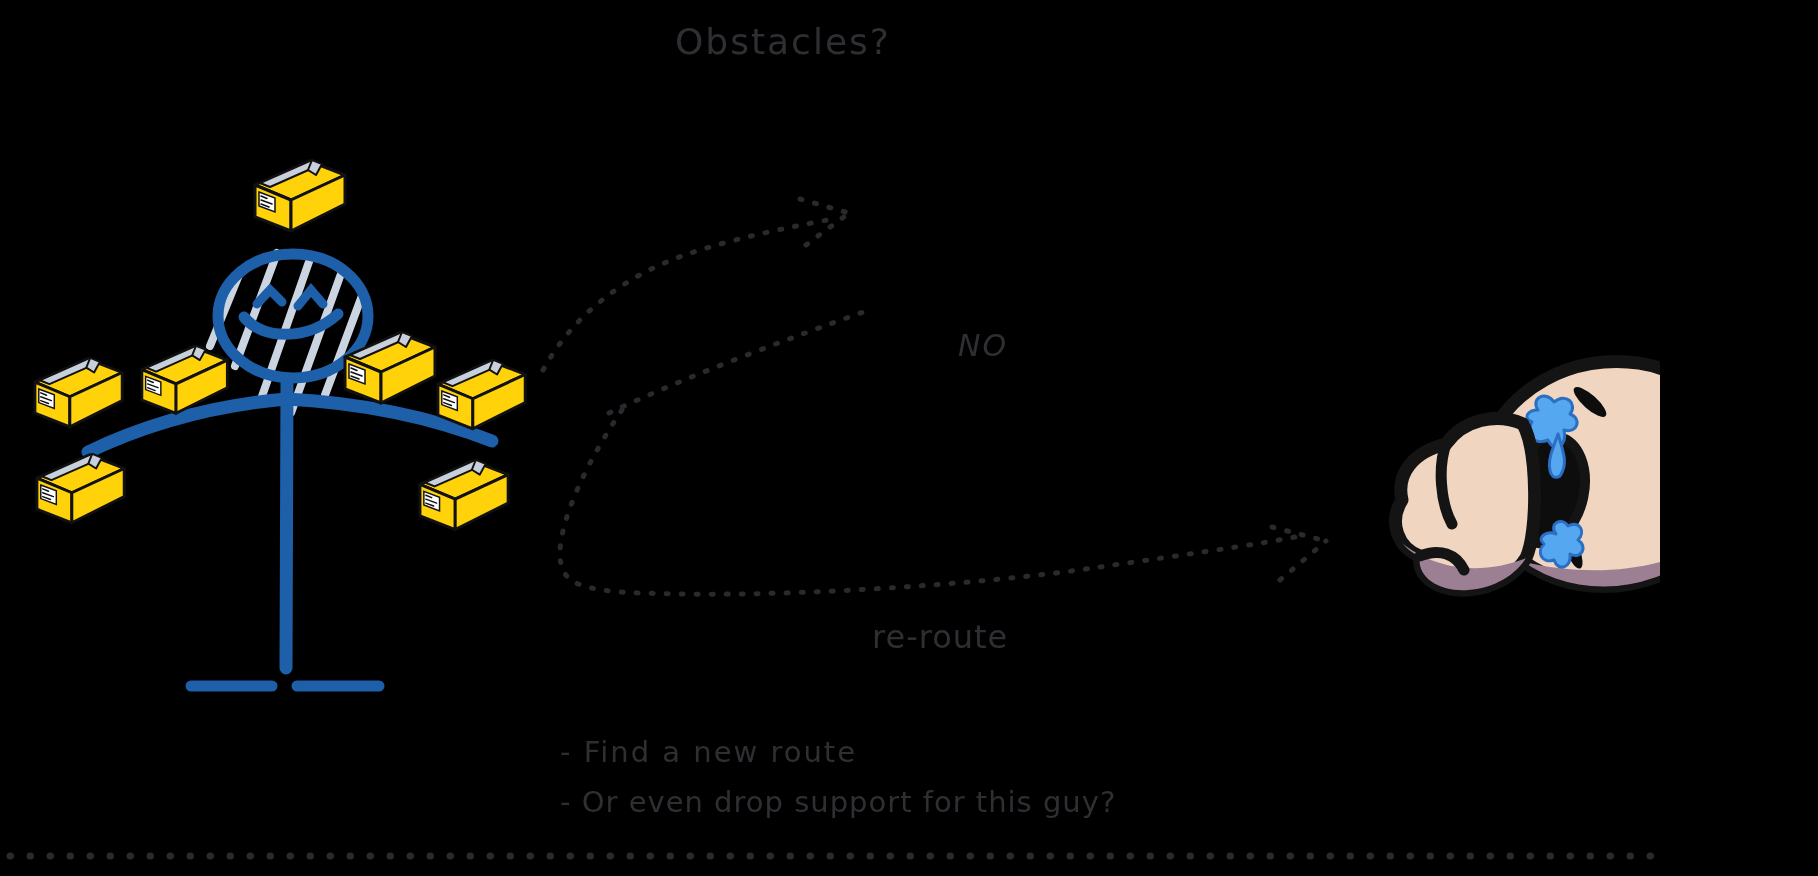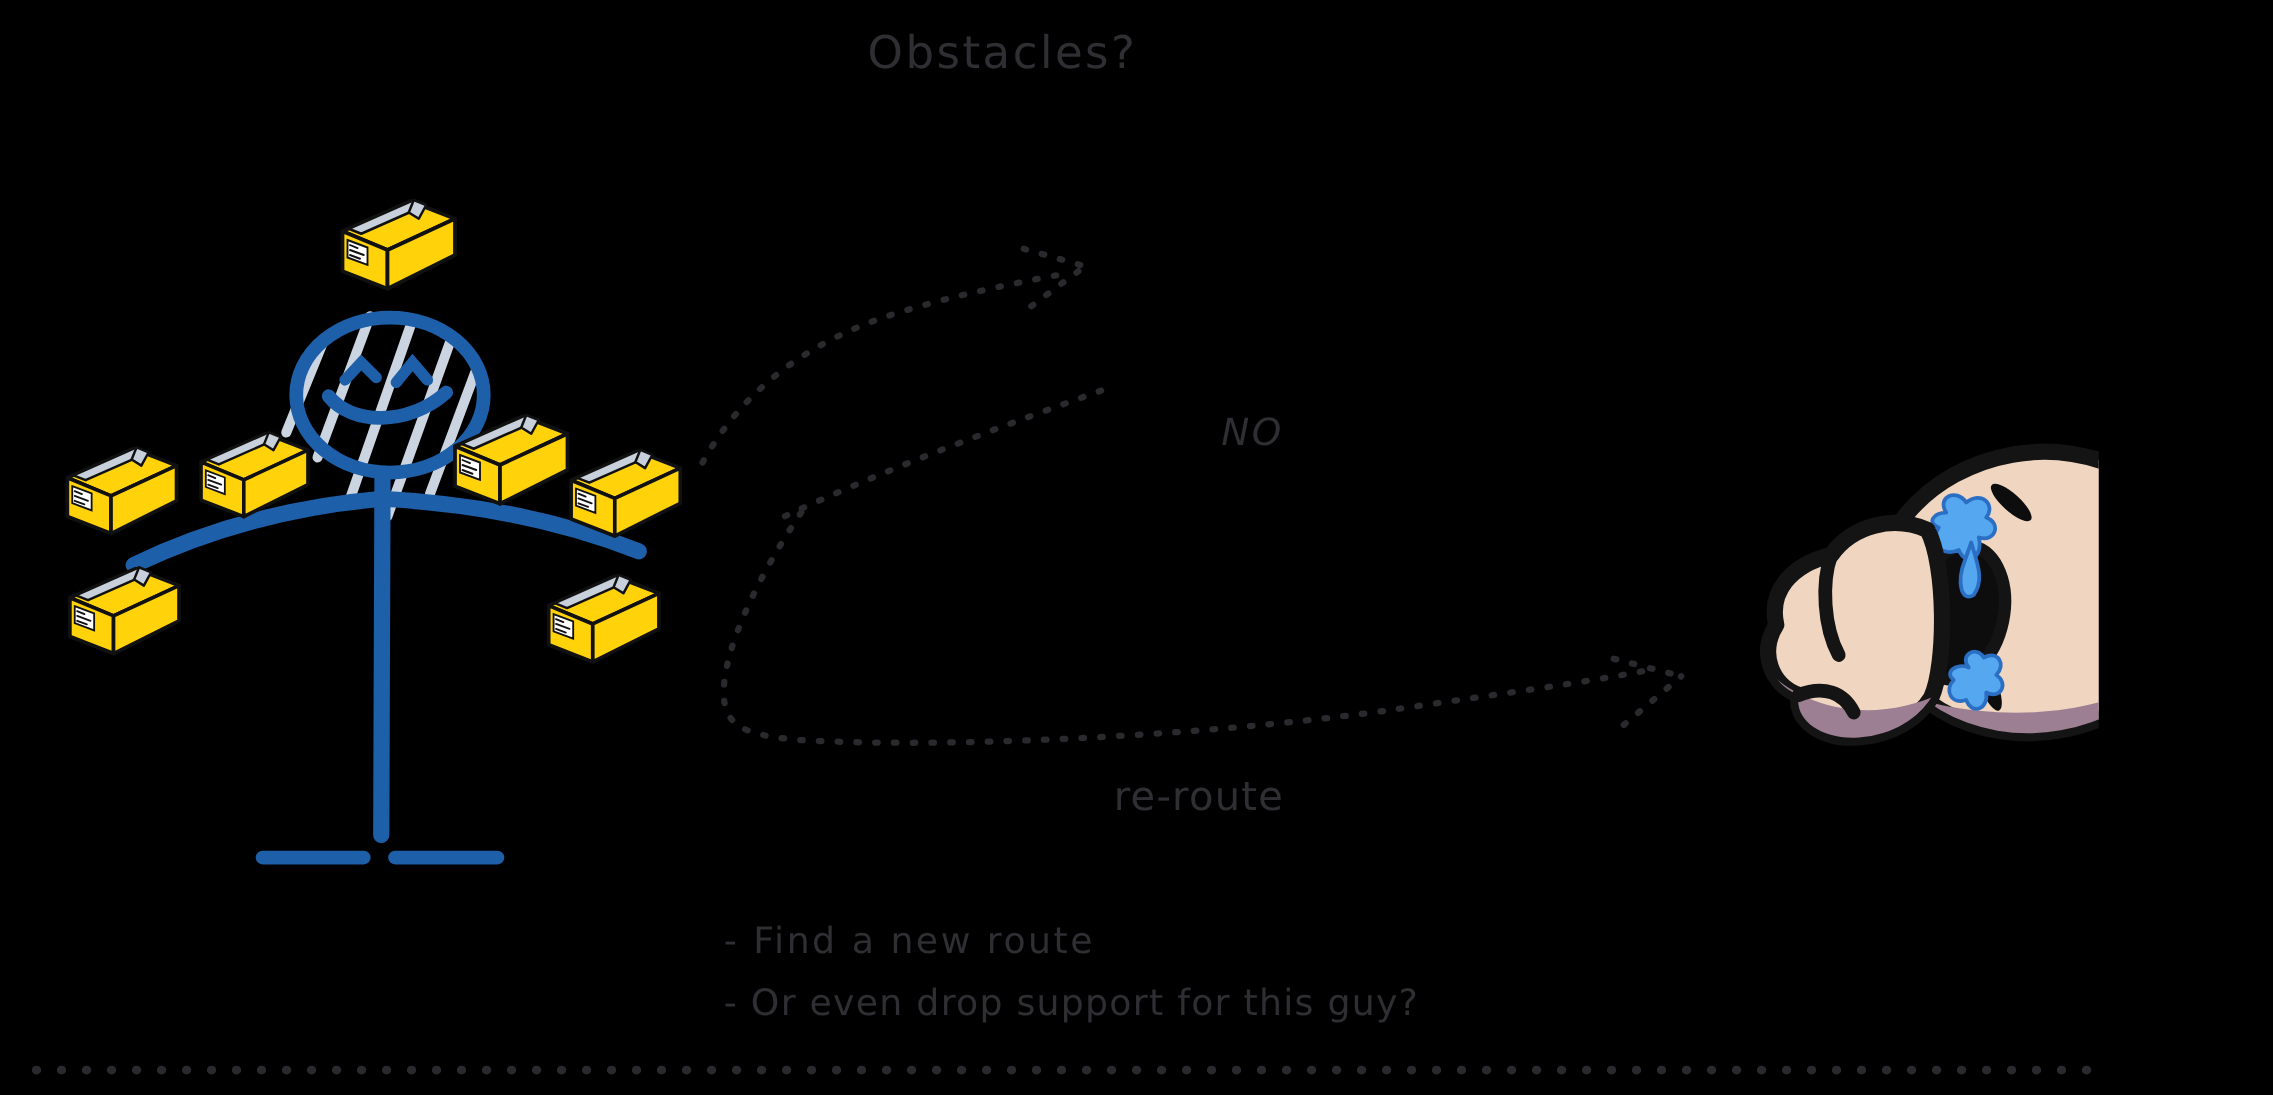--- a/index.html
+++ b/index.html
@@ -12,21 +12,21 @@
     --box-outline:#111111;
     --box-tape:#c7d0db;
     --box-label:#ffffff;
     --skin:#f0d5c1;
     --skin-shadow:#9c7f92;
     --tear:#55a7f0;
     --tear-edge:#2a6fc4;
     --char-outline:#141414;
   }
   html,body{margin:0;padding:0;background:var(--bg);}
-  .canvas{position:relative;width:1660px;height:876px;background:var(--bg);overflow:hidden;padding-left:19px;}
+  .canvas{position:relative;width:1660px;height:876px;background:var(--bg);overflow:hidden;}
   svg{display:block;}
   .txt{fill:var(--text);font-family:"DejaVu Sans",sans-serif;}
   .blue{stroke:var(--blue);fill:none;stroke-linecap:round;}
   .stripe{stroke:var(--stripe);fill:none;stroke-linecap:round;stroke-width:8;}
   .dots{stroke:var(--dots);fill:none;stroke-linecap:round;stroke-dasharray:2 13;stroke-width:5;}
   .bigdots{stroke:var(--dots);fill:none;stroke-linecap:round;stroke-dasharray:0.5 19.5;stroke-width:7;}
   .box-face{fill:var(--box-yellow);stroke:var(--box-outline);stroke-width:3;stroke-linejoin:round;}
   .box-tape{fill:var(--box-tape);stroke:var(--box-outline);stroke-width:2;stroke-linejoin:round;}
   .box-label{fill:var(--box-label);stroke:var(--box-outline);stroke-width:1.5;}
   .box-label-line{stroke:var(--box-outline);stroke-width:1.5;stroke-linecap:round;}

